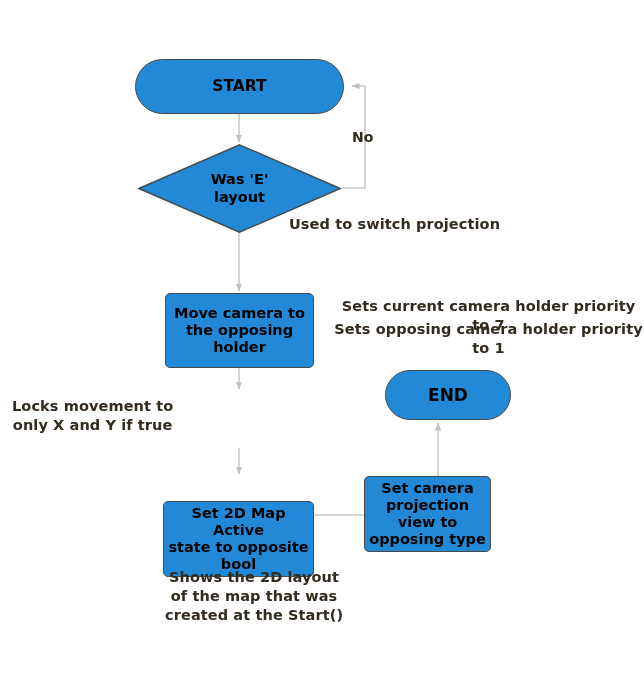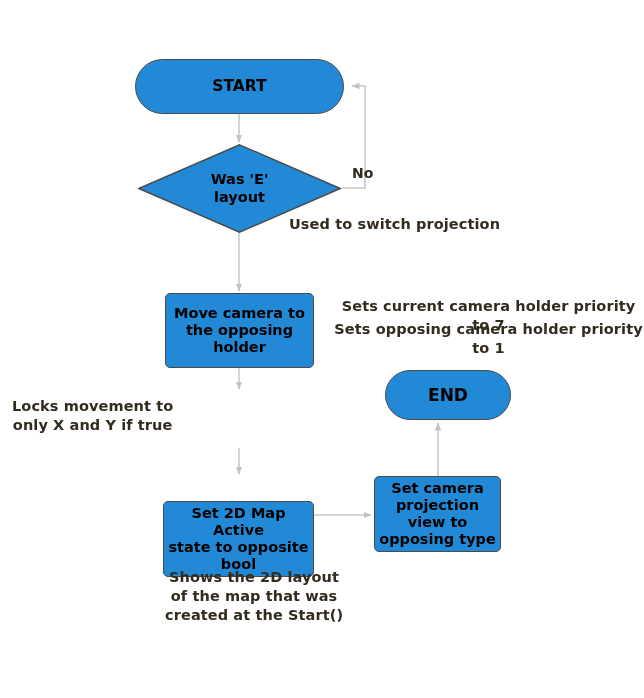--- a/index.html
+++ b/index.html
@@ -117,21 +117,21 @@
   <div class="node terminator" style="left:135px; top:59px; width:209px; height:55px; font-size:15.5px;">START</div>
 
   <div class="diamond-wrap" style="left:138px; top:144px; width:203px; height:89px;">
     <svg class="diamond-shape" viewBox="0 0 203 89" preserveAspectRatio="none">
       <polygon points="101.5,0.8 202.2,44.5 101.5,88.2 0.8,44.5" fill="#2189d6" stroke="#4a4a4a" stroke-width="1.4"></polygon>
     </svg>
     <div class="diamond-label">Was 'E'
 layout</div>
   </div>
 
-  <div class="edge-label" style="left:352px; top:129px;margin-top:36px;">No</div>
+  <div class="edge-label" style="left:352px; top:129px;">No</div>
 
   <div class="annot" style="left:289px; top:215px; font-size:14.5px;">Used to switch projection</div>
 
   <div class="edge-label" style="left:223px; top:272px;margin-top:26px;">Yes</div>
 
   <div class="node process" style="left:165px; top:293px; width:149px; height:75px; font-size:14.5px;">Move camera to
 the opposing
 holder</div>
 
   <div class="annot" style="left:333px; top:297px; font-size:14.5px;">Sets current camera holder priority to 7</div>
@@ -140,21 +140,21 @@
   <div class="node terminator" style="left:385px; top:370px; width:126px; height:50px; font-size:17px;">END</div>
 
   <div class="annot" style="left:12px; top:397px; font-size:14.5px;">Locks movement to
 only X and Y if true</div>
 
 
   <div class="node process" style="left:163px; top:501px; width:151px; height:76px; font-size:14.5px;">Set 2D Map Active
 state to opposite
 bool</div>
 
-  <div class="node process" style="left:374px; top:476px; width:127px; height:76px; font-size:14.5px;">Set camera
+  <div class="node process" style="left:364px; top:476px; width:127px; height:76px; font-size:14.5px;">Set camera
 projection view to
 opposing type</div>
 
   <div class="annot" style="left:165px; top:568px; font-size:14.5px;">Shows the 2D layout
 of the map that was
 created at the Start()</div>
 
 
 </div>
 

